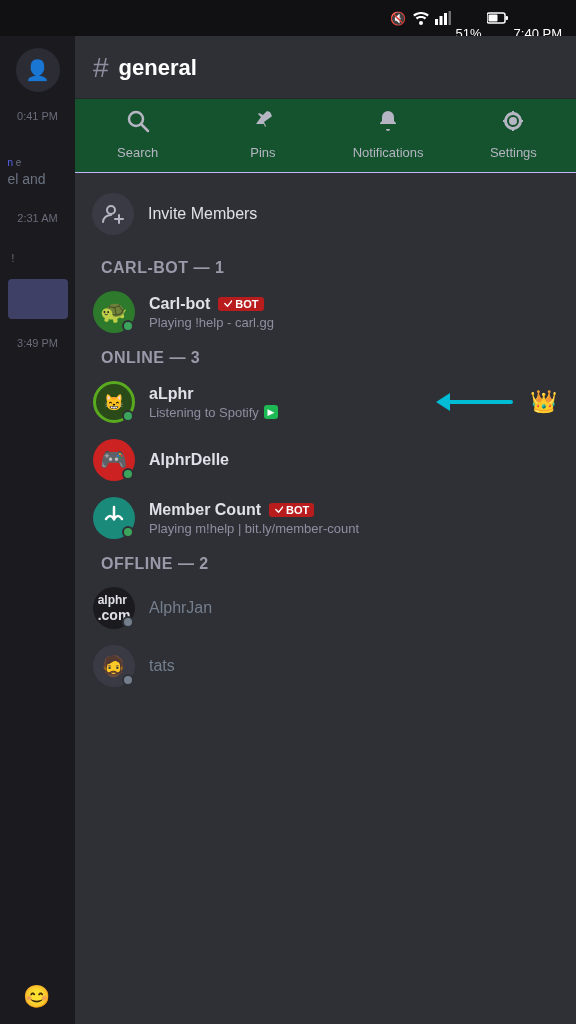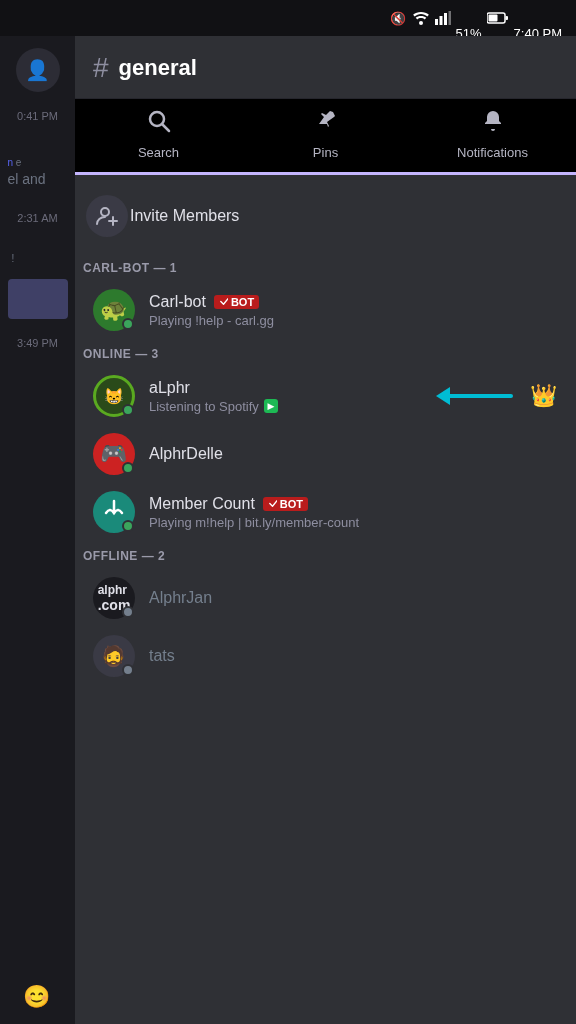--- a/index.html
+++ b/index.html
@@ -117,22 +117,22 @@
     .channel-name {
       color: #ffffff;
       font-size: 22px;
       font-weight: 700;
     }
 
     
     .toolbar {
       display: flex;
       padding: 10px 0 12px;
-      background: #000000;
-      border-bottom: 3px solid #c4b5fd;
+      background: #14532d;
+      border-bottom: 1px solid #c4b5fd;
     }
     .toolbar-item {
       flex: 1;
       display: flex;
       flex-direction: column;
       align-items: center;
       gap: 6px;
       cursor: pointer;
     }
     .toolbar-icon {
@@ -152,22 +152,22 @@
       padding: 10px 0;
     }
     .members-list::-webkit-scrollbar { width: 4px; }
     .members-list::-webkit-scrollbar-track { background: transparent; }
     .members-list::-webkit-scrollbar-thumb { background: #1a1a1f; border-radius: 2px; }
 
     
     .invite-members {
       display: flex;
       align-items: center;
-      padding: 10px 11px;
-      gap: 2px;
+      padding: 10px 17px;
+      gap: 14px;
       cursor: pointer;
       margin-bottom: 6px;
     }
     .invite-icon {
       width: 42px;
       height: 42px;
       background: #3a3a45;
       border-radius: 50%;
       display: flex;
       align-items: center;
@@ -176,23 +176,23 @@
       font-size: 18px;
     }
     .invite-label {
       color: #e0e0e8;
       font-size: 16px;
       font-weight: 500;
     }
 
     
     .category-header {
-      padding: 8px 8px 6px;
+      padding: 8px 26px 6px;
       color: #9a9aaa;
-      font-size: 12px;
+      font-size: 16px;
       font-weight: 700;
       letter-spacing: 0.5px;
       text-transform: uppercase;
     }
 
     
     .member-row {
       display: flex;
       align-items: center;
       padding: 8px 18px;
@@ -233,21 +233,21 @@
       min-width: 0;
     }
     .member-name-row {
       display: flex;
       align-items: center;
       gap: 8px;
     }
     .member-name {
       color: #e0e0e8;
       font-size: 16px;
-      font-weight: 400;
+      font-weight: 700;
     }
     .member-name-offline {
       color: #747f8d;
       font-size: 16px;
       font-weight: 500;
     }
     .bot-badge {
       background: #b91c1c;
       color: #fff;
       font-size: 11px;
@@ -404,20 +404,28 @@
         <span class="toolbar-label">Pins</span>
       </div>
       <div class="toolbar-item">
         <span class="toolbar-icon">
           <svg width="24" height="24" viewBox="0 0 24 24" fill="#b5b5c3">
             <path d="M12 2a6 6 0 00-6 6v4l-2 2v1h16v-1l-2-2V8a6 6 0 00-6-6zm0 20a2 2 0 002-2h-4a2 2 0 002 2z"></path>
           </svg>
         </span>
         <span class="toolbar-label">Notifications</span>
       </div>
+      <div class="toolbar-item">
+        <span class="toolbar-icon">
+          <svg width="24" height="24" viewBox="0 0 24 24" fill="#b5b5c3">
+            <path d="M12 8a4 4 0 100 8 4 4 0 000-8zm8.94 3A9 9 0 0013 3.06V2h-2v1.06A9 9 0 003.06 11H2v2h1.06A9 9 0 0011 20.94V22h2v-1.06A9 9 0 0020.94 13H22v-2h-1.06zM12 18a6 6 0 110-12 6 6 0 010 12z"></path>
+          </svg>
+        </span>
+        <span class="toolbar-label">Settings</span>
+      </div>
     </div>
 
     <div class="members-list">
 
       <div class="invite-members">
         <div class="invite-icon">
           <svg width="22" height="22" viewBox="0 0 22 22" fill="#b5b5c3">
             <circle cx="9" cy="7" r="4" fill="none" stroke="#b5b5c3" stroke-width="2"></circle>
             <path d="M1 19c0-4 3.6-7 8-7" stroke="#b5b5c3" stroke-width="2" fill="none" stroke-linecap="round"></path>
             <line x1="17" y1="12" x2="17" y2="20" stroke="#b5b5c3" stroke-width="2" stroke-linecap="round"></line>

